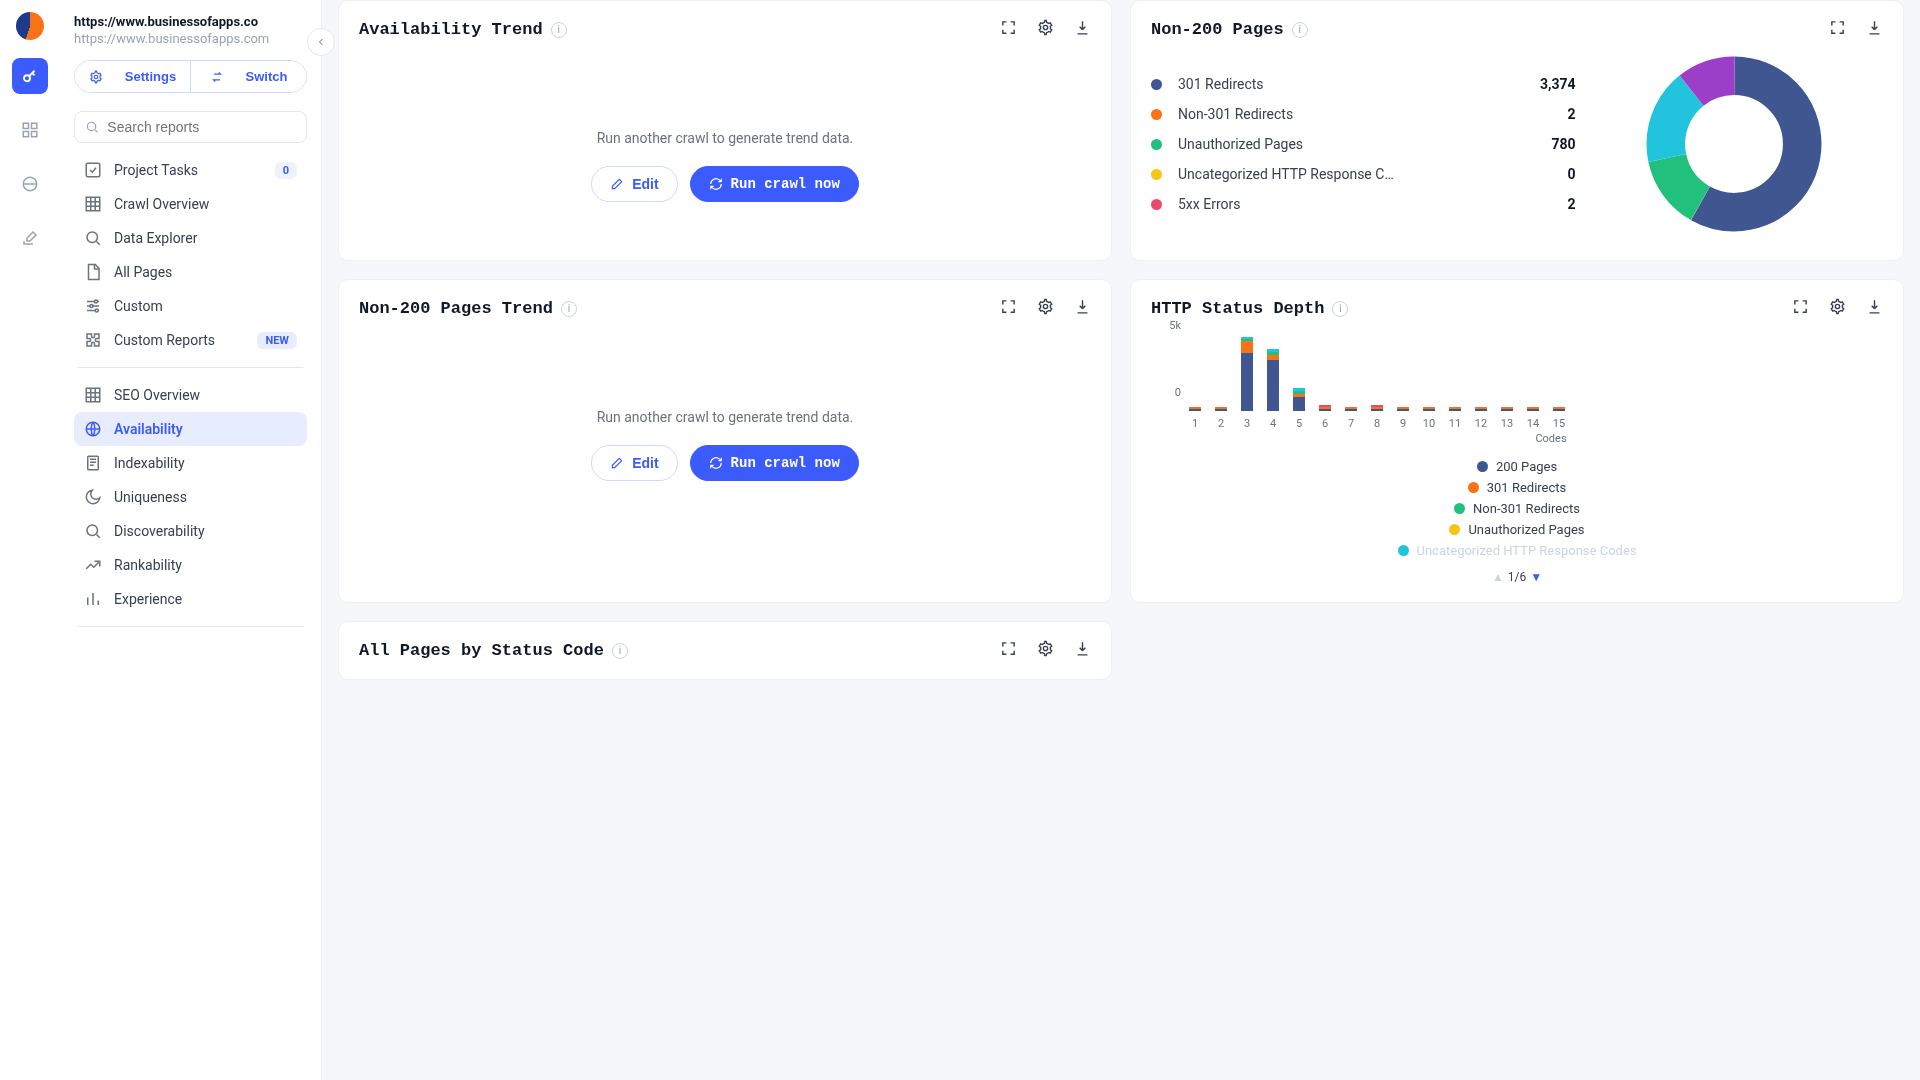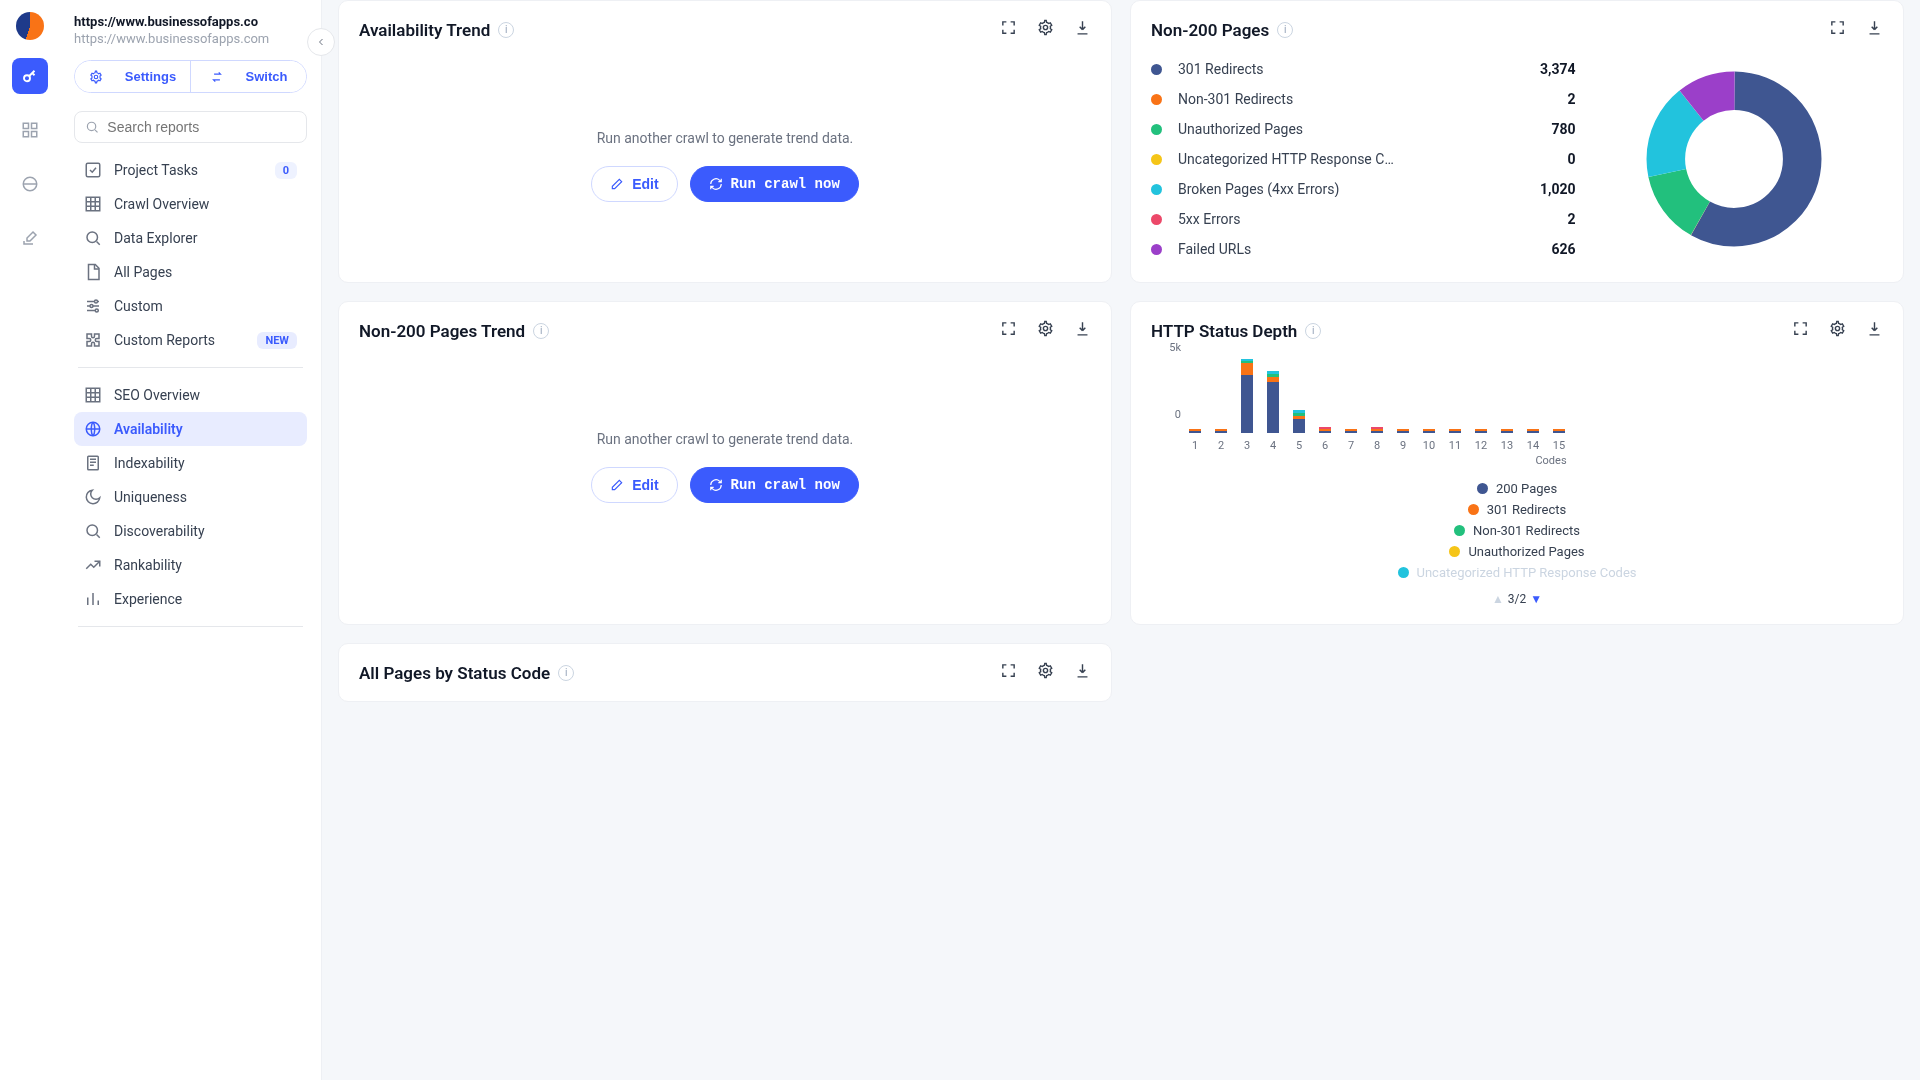--- a/index.html
+++ b/index.html
@@ -29,21 +29,21 @@
   .nav-item svg { width:18px; height:18px; color:#6b7280; flex:0 0 auto; }
   .nav-item.active svg { color:#3b5bfd; }
   .nav-divider { height:1px; background:#e5e7eb; margin:10px 4px; }
   .badge { margin-left:auto; background:#eef2ff; color:#3b5bfd; font-size:11px; font-weight:700; padding:2px 8px; border-radius:6px; }
   .badge.new { background:#e8ecff; }
   
   .main { flex:1; padding:0 16px 16px 16px; overflow-y:auto; }
   .grid { display:grid; grid-template-columns: 1fr 1fr; gap:18px; }
   .card { background:#fff; border:1px solid #eef0f4; border-radius:10px; padding:18px 20px; }
   .card-head { display:flex; align-items:center; }
-  .card-title { font-size:17px; font-weight:600; color:#111827; }
+  .card-title { font-size:17px; font-weight:600; color:#111827;font-family:Liberation Mono, monospace; }
   .info-ic { width:16px; height:16px; border:1.5px solid #cbd5e1; border-radius:50%; margin-left:8px; display:inline-flex; align-items:center; justify-content:center; font-size:10px; color:#94a3b8; cursor:pointer; }
   .card-tools { margin-left:auto; display:flex; gap:20px; color:#374151; }
   .card-tools span { cursor:pointer; }
   .card-tools svg { width:17px; height:17px; }
   .empty { text-align:center; padding:90px 10px 40px 10px; }
   .empty-msg { color:#6b7280; font-size:14px; }
   .btnpair { display:flex; gap:12px; justify-content:center; margin-top:20px; }
   .btn { display:inline-flex; align-items:center; gap:8px; padding:9px 18px; border-radius:22px; font-weight:600; font-size:14px; cursor:pointer; }
   .btn.outline { background:#fff; color:#3b5bfd; border:1.5px solid #cfd8ff; }
   .btn.primary { background:#3b5bfd; color:#fff; border:1.5px solid #3b5bfd;font-family:Liberation Mono, monospace; }
@@ -307,33 +307,23 @@
                 <span class="dot" style="background:#22c07d"></span>
                 <span class="lbl">Unauthorized Pages</span>
                 <span class="val">780</span>
               </div>
               <div class="legendline">
                 <span class="dot" style="background:#f5c518"></span>
                 <span class="lbl">Uncategorized HTTP Response C…</span>
                 <span class="val">0</span>
               </div>
               <div class="legendline">
-                <span class="dot" style="background:#22c3dd"></span>
-                <span class="lbl">Broken Pages (4xx Errors)</span>
-                <span class="val">1,020</span>
-              </div>
-              <div class="legendline">
                 <span class="dot" style="background:#ec4869"></span>
                 <span class="lbl">5xx Errors</span>
                 <span class="val">2</span>
-              </div>
-              <div class="legendline">
-                <span class="dot" style="background:#9b3fc9"></span>
-                <span class="lbl">Failed URLs</span>
-                <span class="val">626</span>
               </div>
             </div>
           <div class="donut">
             <svg id="donut-svg" width="180" height="180" viewBox="0 0 42 42">
                 <circle cx="21" cy="21" r="15.9155" fill="transparent" stroke="#3f5691" stroke-width="9" stroke-dasharray="58.132322536181945 41.867677463818055" stroke-dashoffset="25"></circle>
                 <circle cx="21" cy="21" r="15.9155" fill="transparent" stroke="#f97316" stroke-width="9" stroke-dasharray="0.03445899379738111 99.96554100620261" stroke-dashoffset="-33.132322536181945"></circle>
                 <circle cx="21" cy="21" r="15.9155" fill="transparent" stroke="#22c07d" stroke-width="9" stroke-dasharray="13.439007580978634 86.56099241902136" stroke-dashoffset="-33.166781529979325"></circle>
                 <circle cx="21" cy="21" r="15.9155" fill="transparent" stroke="#22c3dd" stroke-width="9" stroke-dasharray="17.574086836664367 82.42591316333564" stroke-dashoffset="-46.60578911095796"></circle>
                 <circle cx="21" cy="21" r="15.9155" fill="transparent" stroke="#ec4869" stroke-width="9" stroke-dasharray="0.03445899379738111 99.96554100620261" stroke-dashoffset="-64.17987594762232"></circle>
                 <circle cx="21" cy="21" r="15.9155" fill="transparent" stroke="#9b3fc9" stroke-width="9" stroke-dasharray="10.785665058580289 89.21433494141971" stroke-dashoffset="-64.21433494141971"></circle>
@@ -505,21 +495,21 @@
             <div class="row">
               <span class="dot" style="background:#f5c518"></span>
               <span>Unauthorized Pages</span>
             </div>
             <div class="row cut">
               <span class="dot" style="background:#22c3dd"></span>
               <span>Uncategorized HTTP Response Codes</span>
             </div>
             <div class="pager">
               <span class="prev">▲</span>
-              <span>3/2</span>
+              <span>1/6</span>
               <span class="next">▼</span>
             </div>
           </div>
       </section>
 
       <section class="card" style="grid-column:1;">
         <div class="card-head">
           <span class="card-title">All Pages by Status Code</span>
           <span class="info-ic">i</span>
           <div class="card-tools">

